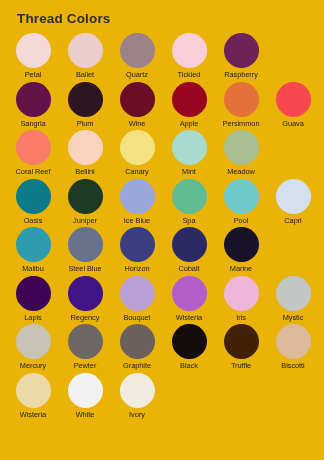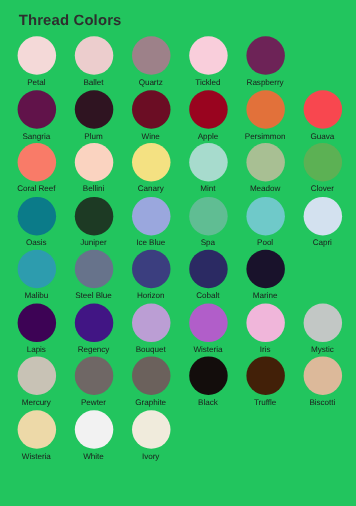--- a/index.html
+++ b/index.html
@@ -10,21 +10,21 @@
     width: 324px;
     height: 460px;
     background: #ffffff;
     font-family: "Liberation Sans", sans-serif;
     overflow: hidden;
   }
   #page {
     position: relative;
     width: 324px;
     height: 460px;
-    background: #22c55e;
+    background: #eab308;
     box-sizing: border-box;
     padding: 0;
   }
   #title {
     position: absolute;
     left: 17px;
     top: 11px;
     font-size: 13.5px;
     font-weight: bold;
     color: #2e2e2e;
@@ -137,24 +137,20 @@
           <div class="swatch-label">Canary</div>
         </div>
         <div class="swatch-cell">
           <div class="swatch-dot" style="background: rgb(167, 219, 205);"></div>
           <div class="swatch-label">Mint</div>
         </div>
         <div class="swatch-cell">
           <div class="swatch-dot" style="background: rgb(168, 191, 147);"></div>
           <div class="swatch-label">Meadow</div>
         </div>
-        <div class="swatch-cell">
-          <div class="swatch-dot" style="background: rgb(92, 177, 84);"></div>
-          <div class="swatch-label">Clover</div>
-        </div>
       </div>
       <div class="swatch-row">
         <div class="swatch-cell">
           <div class="swatch-dot" style="background: rgb(11, 123, 137);"></div>
           <div class="swatch-label">Oasis</div>
         </div>
         <div class="swatch-cell">
           <div class="swatch-dot" style="background: rgb(29, 58, 36);"></div>
           <div class="swatch-label">Juniper</div>
         </div>

